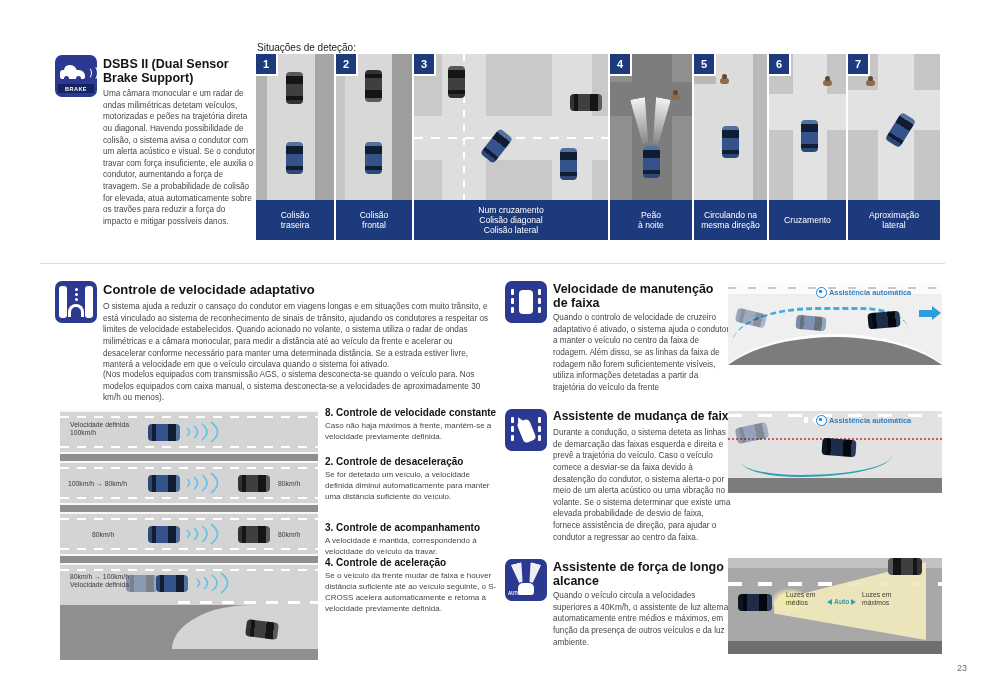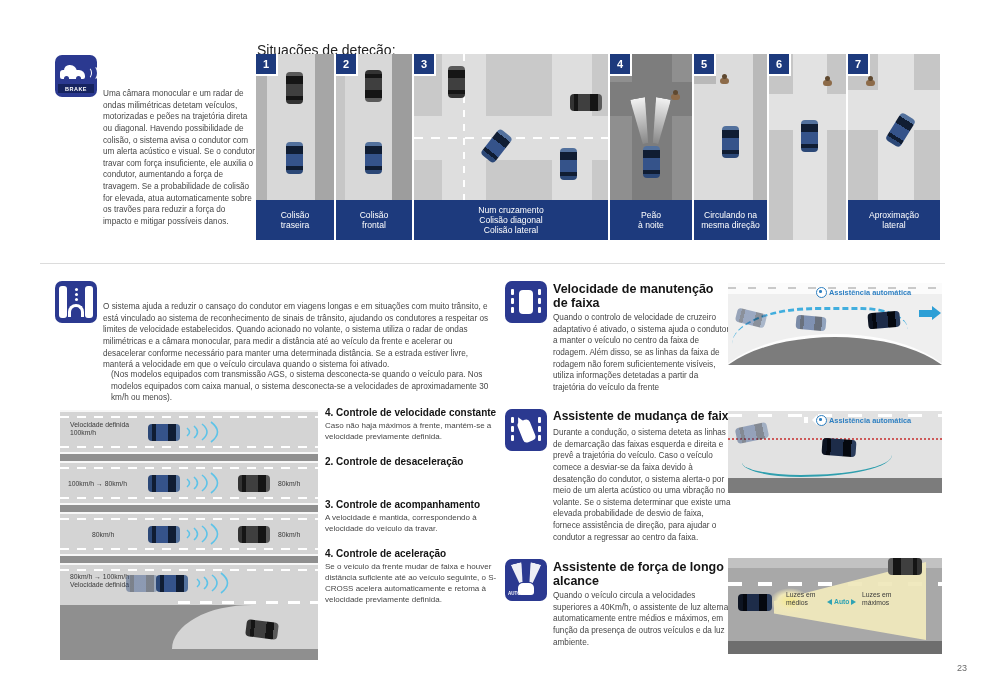--- a/index.html
+++ b/index.html
@@ -94,23 +94,24 @@
 
   <div class="abs ficon" style="left:55px;top:55px;">
     <div class="white" style="left:5px;top:15px;width:25px;height:9px;border-radius:3px 6px 2px 2px;"></div>
     <div class="white" style="left:9px;top:10px;width:13px;height:7px;border-radius:6px 8px 0 0;"></div>
     <div class="abs" style="left:9px;top:21px;width:5px;height:5px;border-radius:50%;background:#2b3990;"></div>
     <div class="abs" style="left:21px;top:21px;width:5px;height:5px;border-radius:50%;background:#2b3990;"></div>
     <span class="arc" style="left:28px;top:12px;width:7px;height:10px;"></span>
     <span class="arc" style="left:31px;top:10px;width:10px;height:14px;"></span>
     <div class="brake-band">BRAKE</div>
   </div>
+  <div class="abs h-main" style="left:103px;top:57px;width:152px;">DSBS II (Dual Sensor Brake Support)</div>
   <div class="abs body-text" style="left:103px;top:88px;width:152px;">Uma câmara monocular e um radar de ondas milimétricas detetam veículos, motorizadas e peões na trajetória direta ou diagonal. Havendo possibilidade de colisão, o sistema avisa o condutor com um alerta acústico e visual. Se o condutor travar com força insuficiente, ele auxilia o condutor, aumentando a força de travagem. Se a probabilidade de colisão for elevada, atua automaticamente sobre os travões para reduzir a força do impacto e mitigar possíveis danos.</div>
 
-  <div class="abs" style="left:257px;top:42px;font-size:14px;color:#222;">Situações de deteção:</div>
+  <div class="abs" style="left:257px;top:42px;font-size:10px;color:#222;">Situações de deteção:</div>
 
   <div class="abs" id="det-strip">
 
     <div class="panel" style="width:80px;">
       <div class="pnum">1</div>
       <div class="scene" style="background:linear-gradient(90deg,#b3b3b3 0 11px,#d8d8d8 11px 59px,#a6a6a6 59px 100%);">
         <div class="carv cv-gray" style="left:30px;top:18px;"></div>
         <div class="carv cv-blue" style="left:30px;top:88px;"></div>
       </div>
       <div class="pcaption pre">Colisão
@@ -172,20 +173,21 @@
     </div>
 
     <div class="panel" style="width:79px;">
       <div class="pnum">6</div>
       <div class="scene" style="background:#c6c6c6;">
         <div class="abs" style="left:24px;top:0;bottom:0;width:34px;background:#e2e2e2;"></div>
         <div class="abs" style="left:0;right:0;top:40px;height:36px;background:#e2e2e2;"></div>
         <div class="carv cv-blue" style="left:32px;top:66px;"></div>
         <div class="ped" style="right:14px;top:26px;"></div>
       </div>
+      <div class="pcaption pre">Cruzamento</div>
     </div>
 
     <div class="panel" style="width:92px;">
       <div class="pnum">7</div>
       <div class="scene" style="background:#c6c6c6;">
         <div class="abs" style="left:30px;top:0;bottom:0;width:36px;background:#e2e2e2;"></div>
         <div class="abs" style="left:0;right:0;top:36px;height:40px;background:#e2e2e2;"></div>
         <div class="carv cv-blue" style="left:44px;top:60px;transform:rotate(32deg);"></div>
         <div class="ped" style="left:18px;top:26px;"></div>
       </div>
@@ -197,22 +199,23 @@
   <div class="divider"></div>
 
   <div class="abs ficon" style="left:55px;top:281px;">
     <div class="white" style="left:4px;top:5px;width:8px;height:32px;border-radius:3px;"></div>
     <div class="white" style="right:4px;top:5px;width:8px;height:32px;border-radius:3px;"></div>
     <div class="white" style="left:19.5px;top:7px;width:3px;height:3px;border-radius:50%;"></div>
     <div class="white" style="left:19.5px;top:12px;width:3px;height:3px;border-radius:50%;"></div>
     <div class="white" style="left:19.5px;top:17px;width:3px;height:3px;border-radius:50%;"></div>
     <div class="abs" style="left:13px;bottom:6px;width:16px;height:13px;border:3.5px solid #fff;border-bottom:none;border-radius:9px 9px 0 0;box-sizing:border-box;"></div>
   </div>
+  <div class="abs h-main" style="left:103px;top:283px;font-size:13px;">Controle de velocidade adaptativo</div>
   <div class="abs body-text" style="left:103px;top:301px;width:392px;">O sistema ajuda a reduzir o cansaço do condutor em viagens longas e em situações com muito trânsito, e está vinculado ao sistema de reconhecimento de sinais de trânsito, ajudando os condutores a respeitar os limites de velocidade estabelecidos. Quando acionado no volante, o sistema utiliza o radar de ondas milimétricas e a câmara monocular, para medir a distância até ao veículo da frente e acelerar ou desacelerar conforme necessário para manter uma determinada distância. Se a estrada estiver livre, manterá a velocidade em que o veículo circulava quando o sistema foi ativado.</div>
-  <div class="abs body-text" style="left:111px;top:369px;width:392px;">(Nos modelos equipados com transmissão AGS, o sistema desconecta-se quando o veículo para. Nos modelos equipados com caixa manual, o sistema desconecta-se a velocidades de aproximadamente 30 km/h ou menos).</div>
+  <div class="abs body-text" style="left:103px;top:369px;width:392px;">(Nos modelos equipados com transmissão AGS, o sistema desconecta-se quando o veículo para. Nos modelos equipados com caixa manual, o sistema desconecta-se a velocidades de aproximadamente 30 km/h ou menos).</div>
 
   <div class="abs" id="diagrams">
 
     <div class="road-row" style="top:0;">
       <div class="hdash" style="top:6px;"></div>
       <div class="hdash" style="bottom:6px;"></div>
       <div class="abs small-label pre" style="left:10px;top:11px;">Velocidade definida
 100km/h</div>
       <div class="carh ch-blue" style="left:88px;top:14px;"></div>
       <span class="waves" style="left:124px;top:11px;">
@@ -283,27 +286,28 @@
               <path d="M27 1 q13 10 0 20"></path>
             </g>
           </svg>
       </span>
       <div class="carh ch-gray" style="left:186px;top:58px;transform:rotate(7deg);"></div>
     </div>
   </div>
 
   <div class="abs" style="left:325px;top:407px;width:172px;">
     <div style="margin-bottom:14px;">
-      <div class="step-title">4. Controle de velocidade constante</div>
+      <div class="step-title">8. Controle de velocidade constante</div>
       <div class="step-body">Caso não haja máximos à frente, mantém-se a velocidade previamente definida.</div>
     </div>
-    <div style="margin-bottom:32px;">
+    <div style="margin-bottom:20px;">
       <div class="step-title">2. Controle de desaceleração</div>
-    </div>
-    <div style="margin-bottom:14px;">
+      <div class="step-body">Se for detetado um veículo, a velocidade definida diminui automaticamente para manter uma distância suficiente do veículo.</div>
+    </div>
+    <div style="">
       <div class="step-title">3. Controle de acompanhamento</div>
       <div class="step-body">A velocidade é mantida, correspondendo à velocidade do veículo da travar.</div>
     </div>
     <div>
       <div class="step-title">4. Controle de aceleração</div>
       <div class="step-body">Se o veículo da frente mudar de faixa e houver distância suficiente até ao veículo seguinte, o S-CROSS acelera automaticamente e retoma à velocidade previamente definida.</div>
     </div>
   </div>
 
   <div class="abs ficon" style="left:505px;top:281px;">

